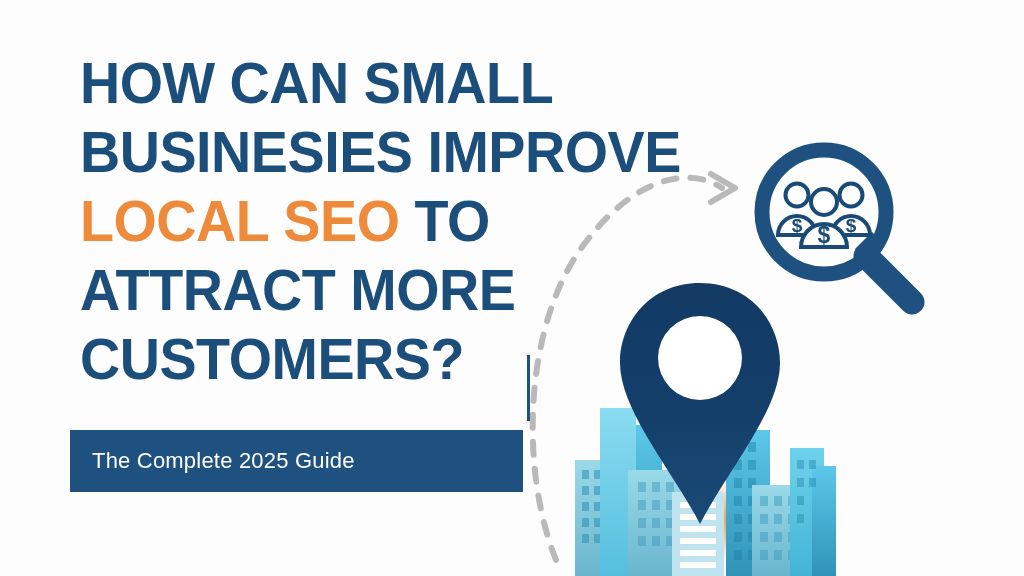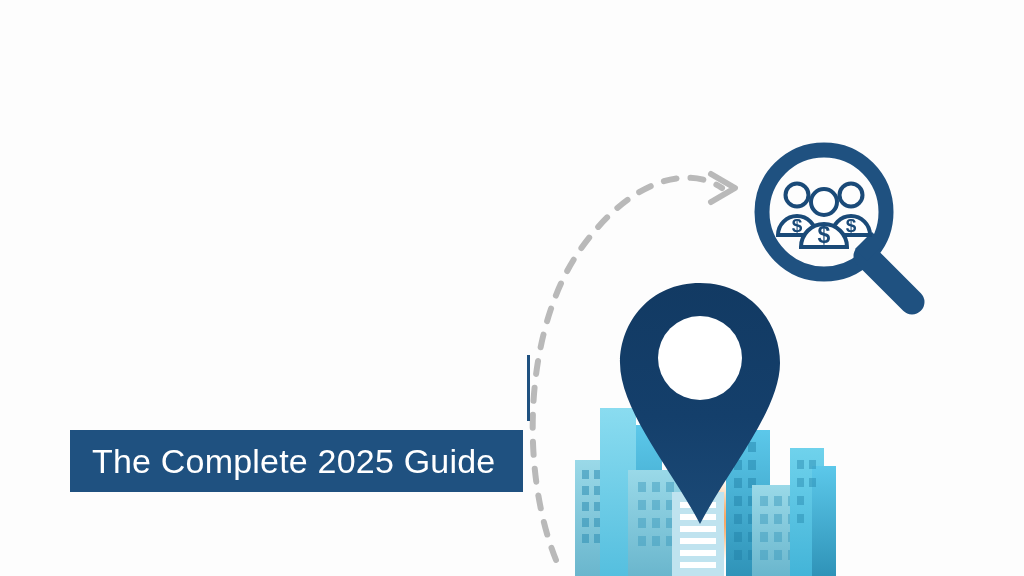--- a/index.html
+++ b/index.html
@@ -47,21 +47,21 @@
     left: 70px;
     top: 430px;
     width: 453px;
     height: 62px;
     background: #1f5180;
     display: flex;
     align-items: center;
   }
   .subtitle-badge .txt {
     color: #ffffff;
-    font-size: 34px;
+    font-size: 22px;
     font-weight: normal;
     letter-spacing: 0.2px;
     padding-left: 22px;
     white-space: nowrap;
     font-family: "Liberation Sans", sans-serif;
   }
 
   
   .vrule {
     position: absolute;
@@ -245,20 +245,37 @@
         <path d="M 700 283
                  C 650 283, 620 322, 620 363
                  C 620 410, 672 470, 700 524
                  C 728 470, 780 410, 780 363
                  C 780 322, 750 283, 700 283 Z" fill="url(#pinGrad)"></path>
         <circle cx="700" cy="358" r="42" fill="#ffffff"></circle>
       </g>
     </svg>
   </div>
 
+  <div class="headline">
+    <div class="line">
+      <span>HOW CAN SMALL</span>
+    </div>
+    <div class="line">
+      <span>BUSINESIES IMPROVE</span>
+    </div>
+    <div class="line">
+      <span class="accent">LOCAL SEO</span><span> TO</span>
+    </div>
+    <div class="line">
+      <span>ATTRACT MORE</span>
+    </div>
+    <div class="line">
+      <span>CUSTOMERS?</span>
+    </div>
+  </div>
 
   <div class="subtitle-badge">
     <span class="txt">The Complete 2025 Guide</span>
   </div>
 
   <div class="vrule"></div>
 
 
 </div>
 

